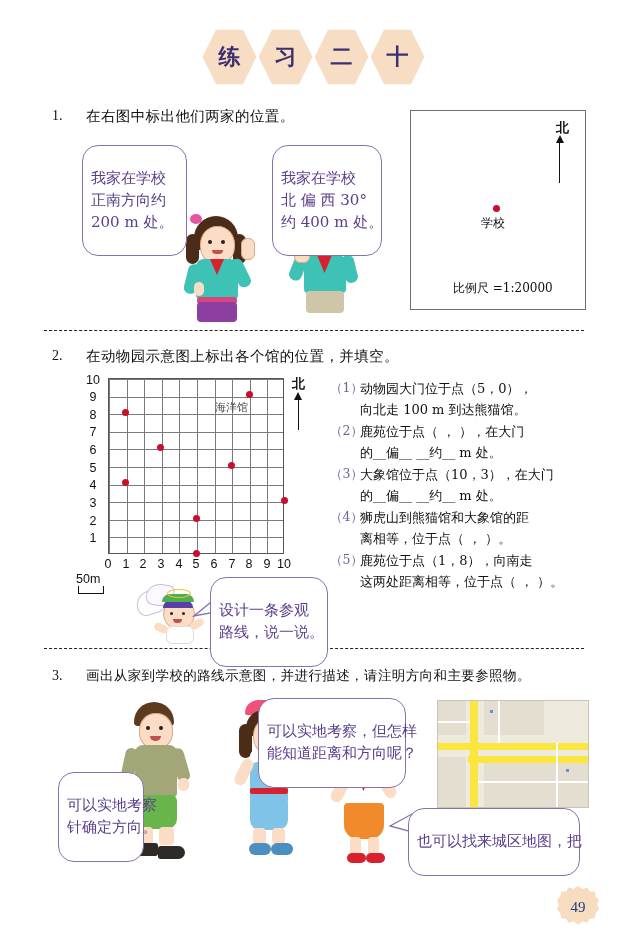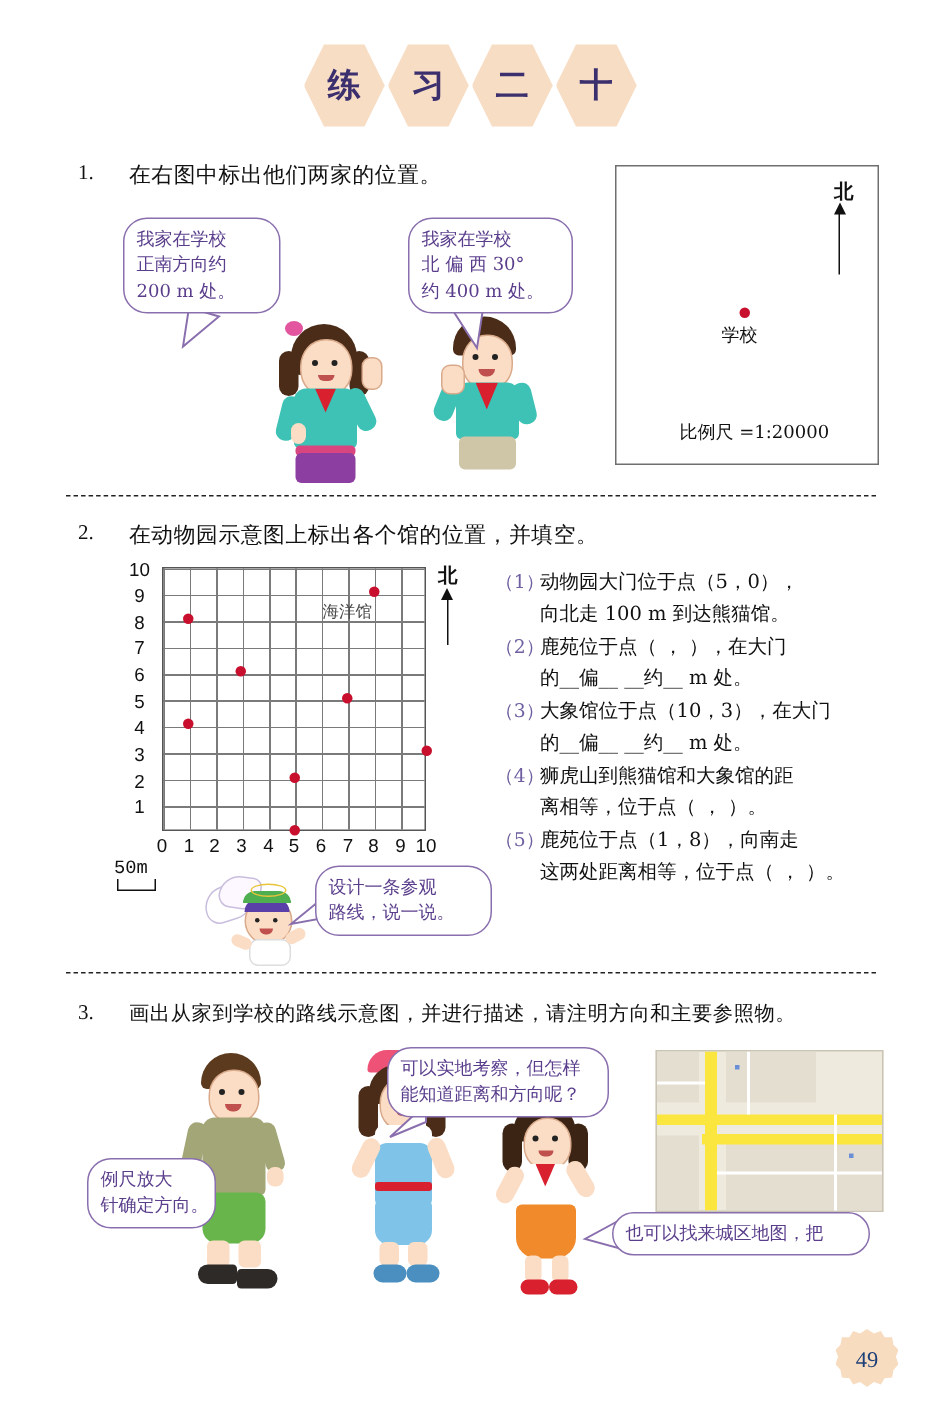--- a/index.html
+++ b/index.html
@@ -74,23 +74,23 @@
   }
 
   
   .bubble {
     position: absolute;
     border: 1.4px solid #8a6fae;
     border-radius: 16px;
     background: #ffffff;
     color: #5a3e8c;
     font-family: "DejaVu Serif", serif;
-    font-size: 12px;
+    font-size: 15px;
     line-height: 1.45;
-    padding: 5px 8px;
+    padding: 22px 8px;
     box-sizing: border-box;
     z-index: 6;
   }
   .bubble .ln { display: block; white-space: nowrap; }
   .tail {
     position: absolute;
     width: 0; height: 0;
     z-index: 5;
   }
 
@@ -194,21 +194,21 @@
     flex: 0 0 30px;
     color: #6f5fa0;
     font-size: 12.5px;
   }
   .subbody { flex: 1; }
   .subbody .ln { display: block; white-space: nowrap; }
 
   
   .scalebar-label {
     position: absolute;
-    font-family: Liberation Mono, monospace;
+    font-family: Liberation Sans, sans-serif;
     font-size: 12.5px;
     color: #111;
   }
   .scalebar {
     position: absolute;
     border-left: 1.6px solid #111;
     border-right: 1.6px solid #111;
     border-bottom: 1.6px solid #111;
   }
 
@@ -504,21 +504,21 @@
     <div class="sk limb" style="left:4px; top:42px; width:12px; height:26px; background:#fbdcc4; transform:rotate(28deg);"></div>
     <div class="sk limb" style="left:51px; top:38px; width:12px; height:26px; background:#fbdcc4; transform:rotate(-30deg);"></div>
     <div class="sk" style="left:14px; top:68px; width:40px; height:36px; background:#f08a2a; border-radius:4px 4px 14px 14px;"></div>
     <div class="sk" style="left:20px; top:102px; width:11px; height:18px; background:#fbdcc4; border-radius:4px;"></div>
     <div class="sk" style="left:38px; top:102px; width:11px; height:18px; background:#fbdcc4; border-radius:4px;"></div>
     <div class="sk" style="left:17px; top:118px; width:19px; height:10px; background:#d8202f; border-radius:5px;"></div>
     <div class="sk" style="left:36px; top:118px; width:19px; height:10px; background:#d8202f; border-radius:5px;"></div>
   </div>
 
   <div class="bubble" style="left:58px; top:772px; width:86px;">
-    <span class="ln">例尺放大</span>
+    <span class="ln">可以实地考察</span>
     <span class="ln">针确定方向。</span>
   </div>
 
   <div class="bubble" style="left:258px; top:698px; width:148px;">
     <span class="ln">可以实地考察，但怎样</span>
     <span class="ln">能知道距离和方向呢？</span>
   </div>
   <svg class="tail" style="left:258px; top:736px; width:30px; height:26px;">
     <path d="M26,0 L2,22 L26,12 Z" fill="#ffffff" stroke="#8a6fae" stroke-width="1.3"></path>
   </svg>

